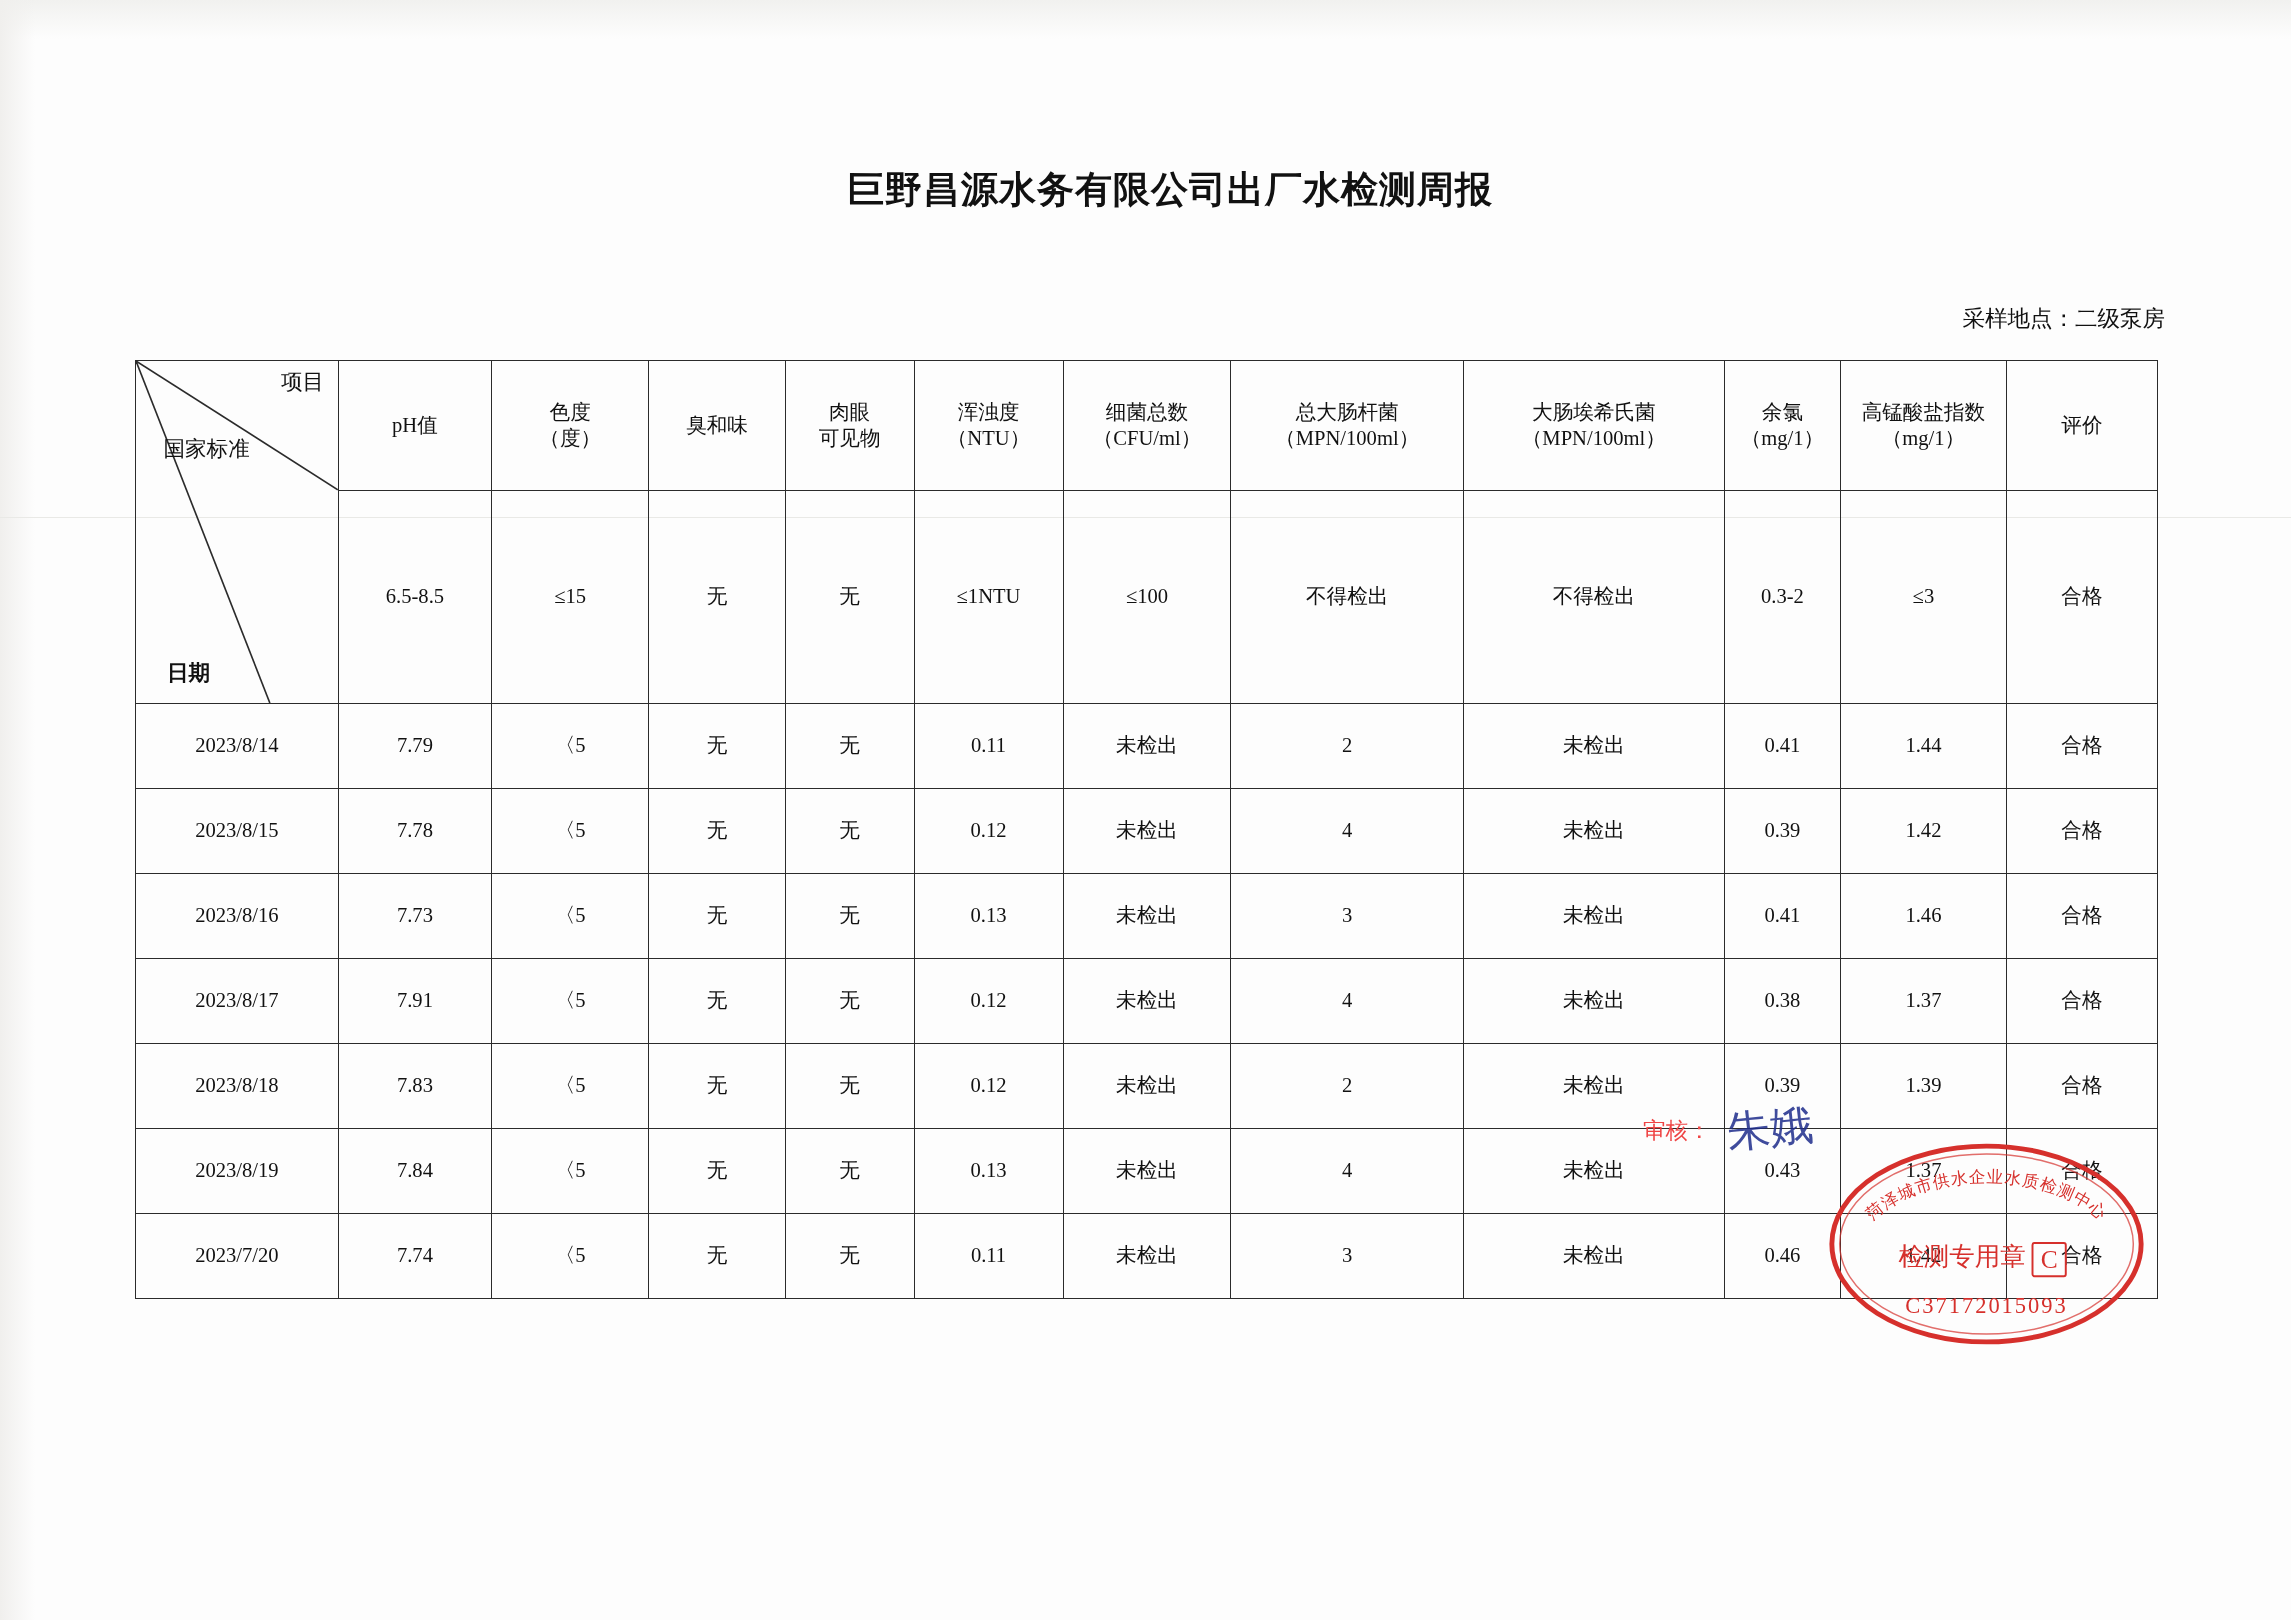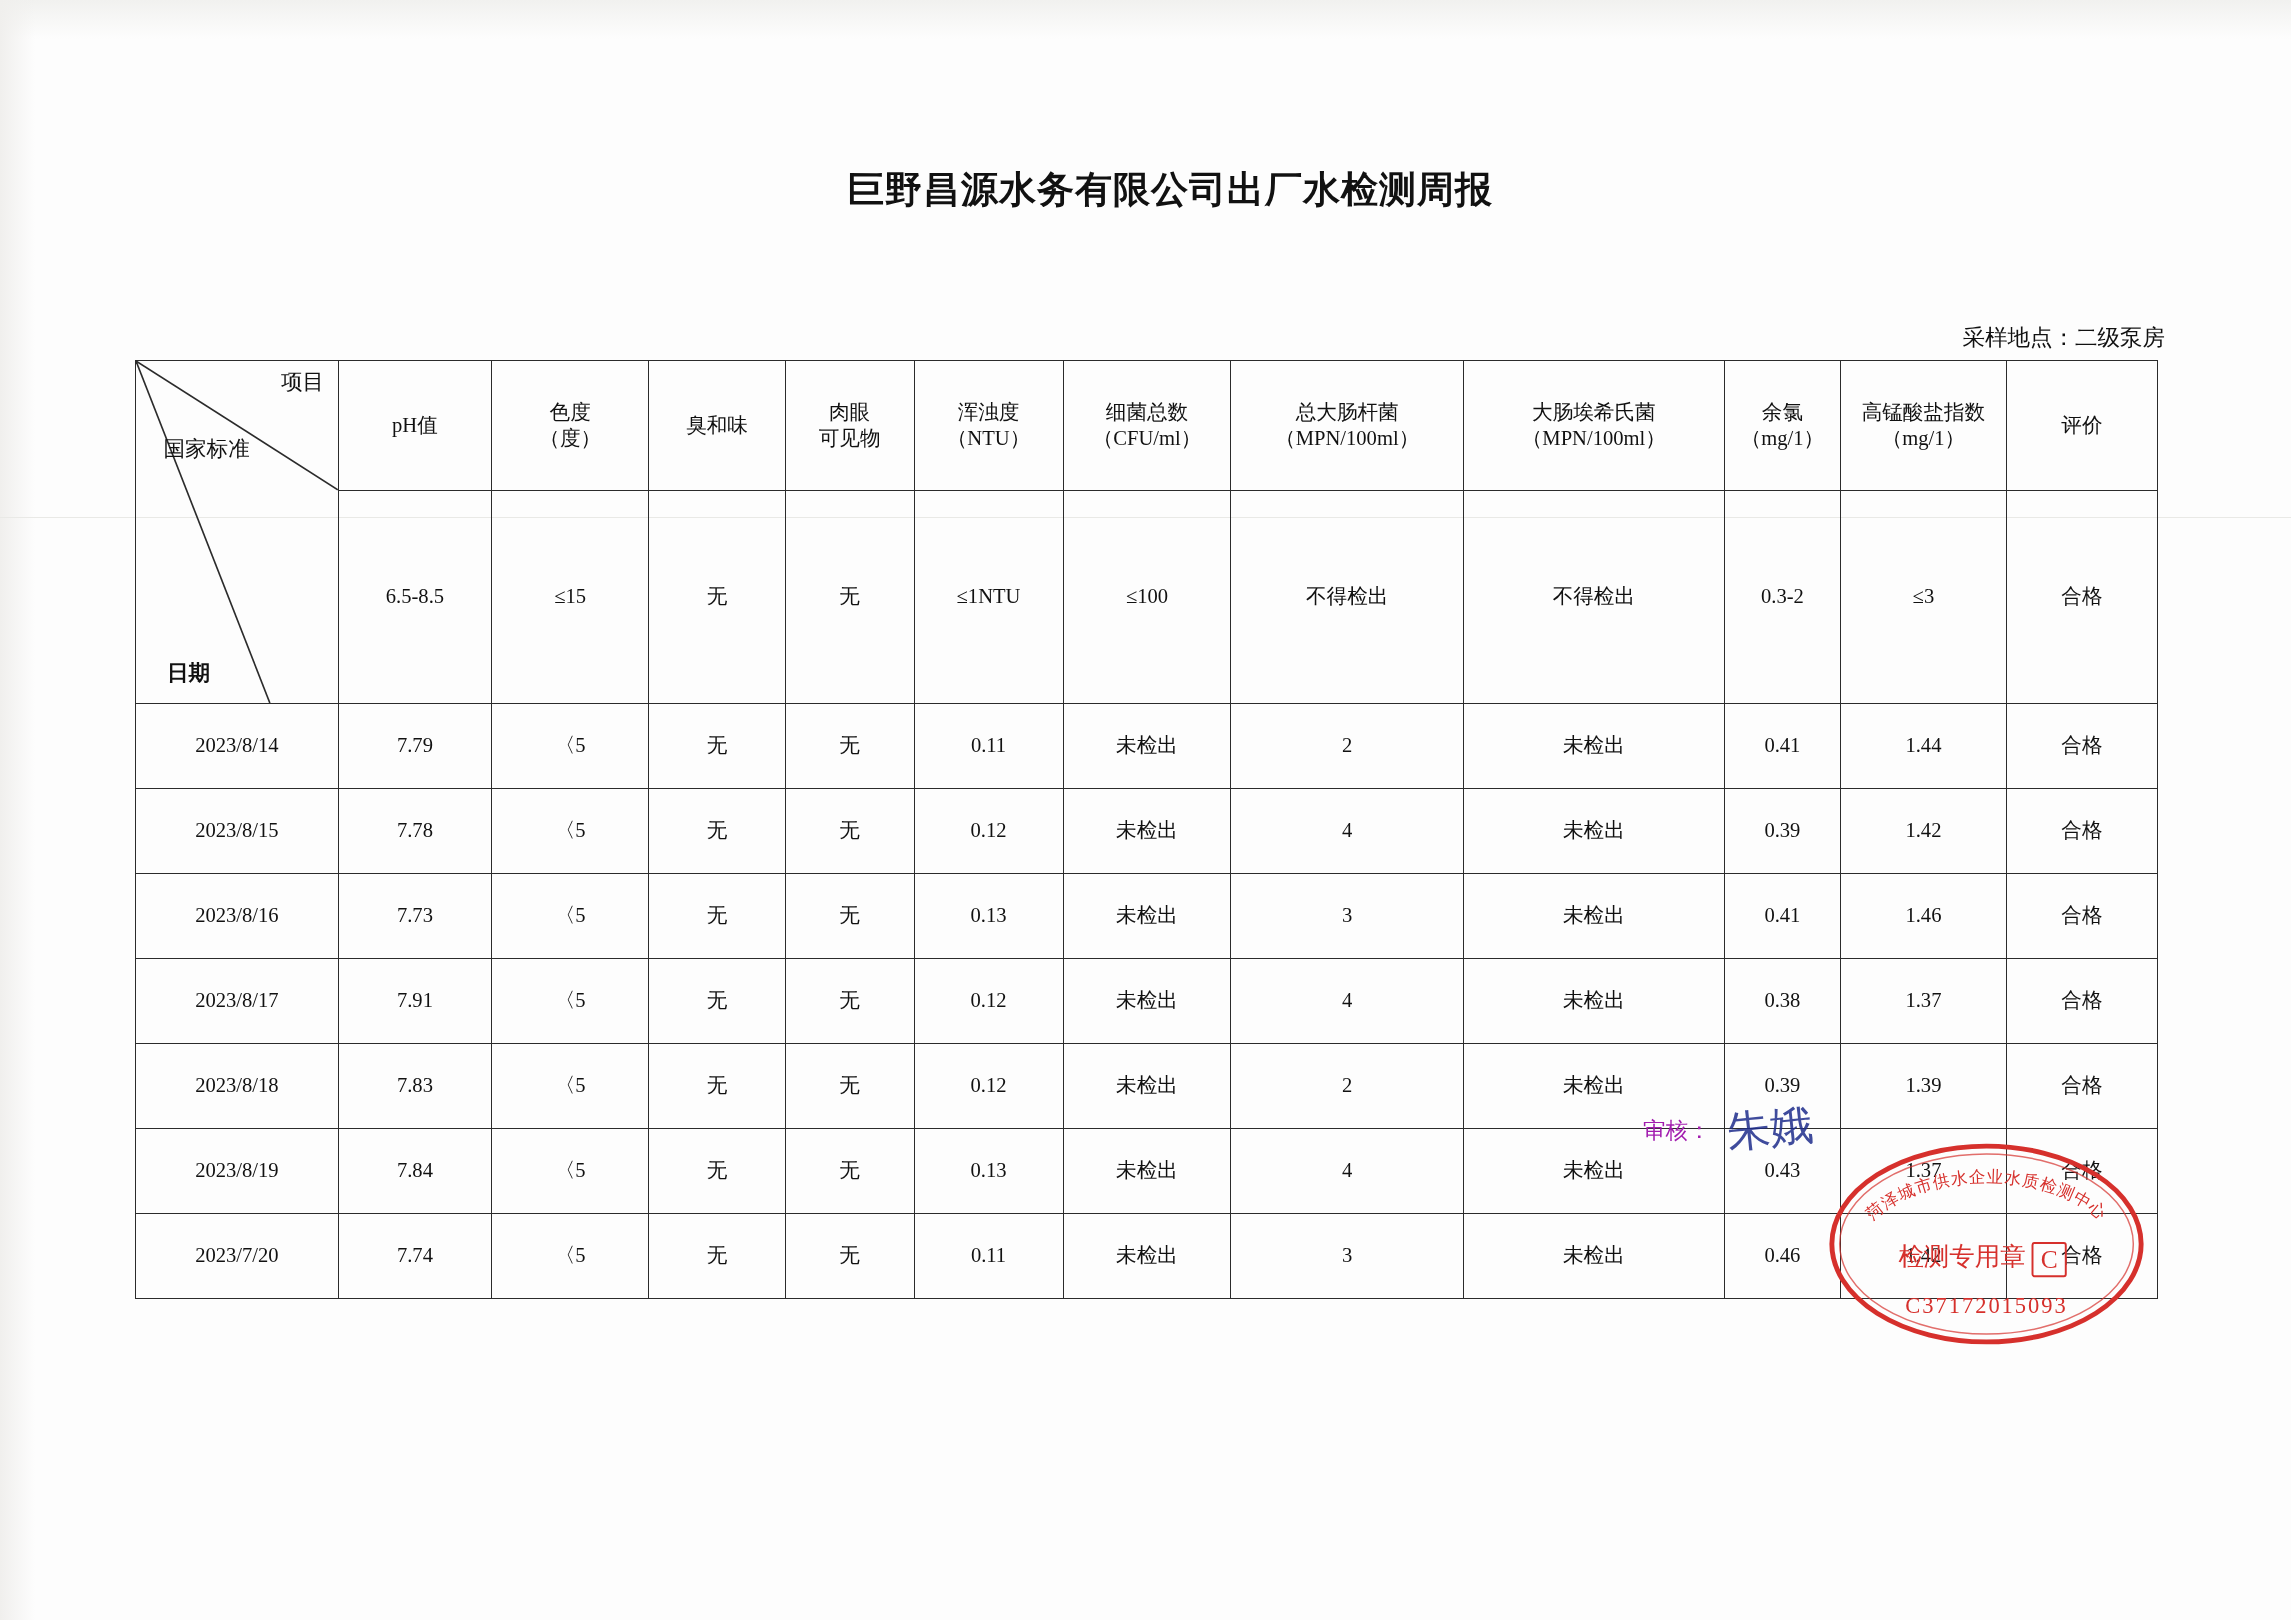--- a/index.html
+++ b/index.html
@@ -57,21 +57,21 @@
     position: absolute;
     top: 265px;
     left: 0;
     width: 100%;
     text-align: center;
     font-size: 22.5px;
     font-family: "Liberation Serif", serif;
   }
   .sample-location {
     position: absolute;
-    top: 322px;
+    top: 303px;
     right: 127px;
     font-size: 22.5px;
     font-family: Liberation Sans, sans-serif;
   }
 
   table.report {
     position: absolute;
     top: 360px;
     left: 135px;
     width: 2023px;
@@ -134,21 +134,21 @@
   col.c-perm   { width: 157px; }
   col.c-eval   { width: 143px; }
 
   
   .review-line {
     position: absolute;
     left: 1643px;
     top: 1115px;
     font-size: 22.5px;
     font-family: "Liberation Serif", serif;
-    color: #a21caf;
+    color: #ef4444;
   }
   .signature {
     position: absolute;
     left: 1727px;
     top: 1100px;
     font-size: 43px;
     color: #1e2d8c;
     font-family: "Liberation Serif", serif;
     transform: rotate(-6deg);
     opacity: .85;

